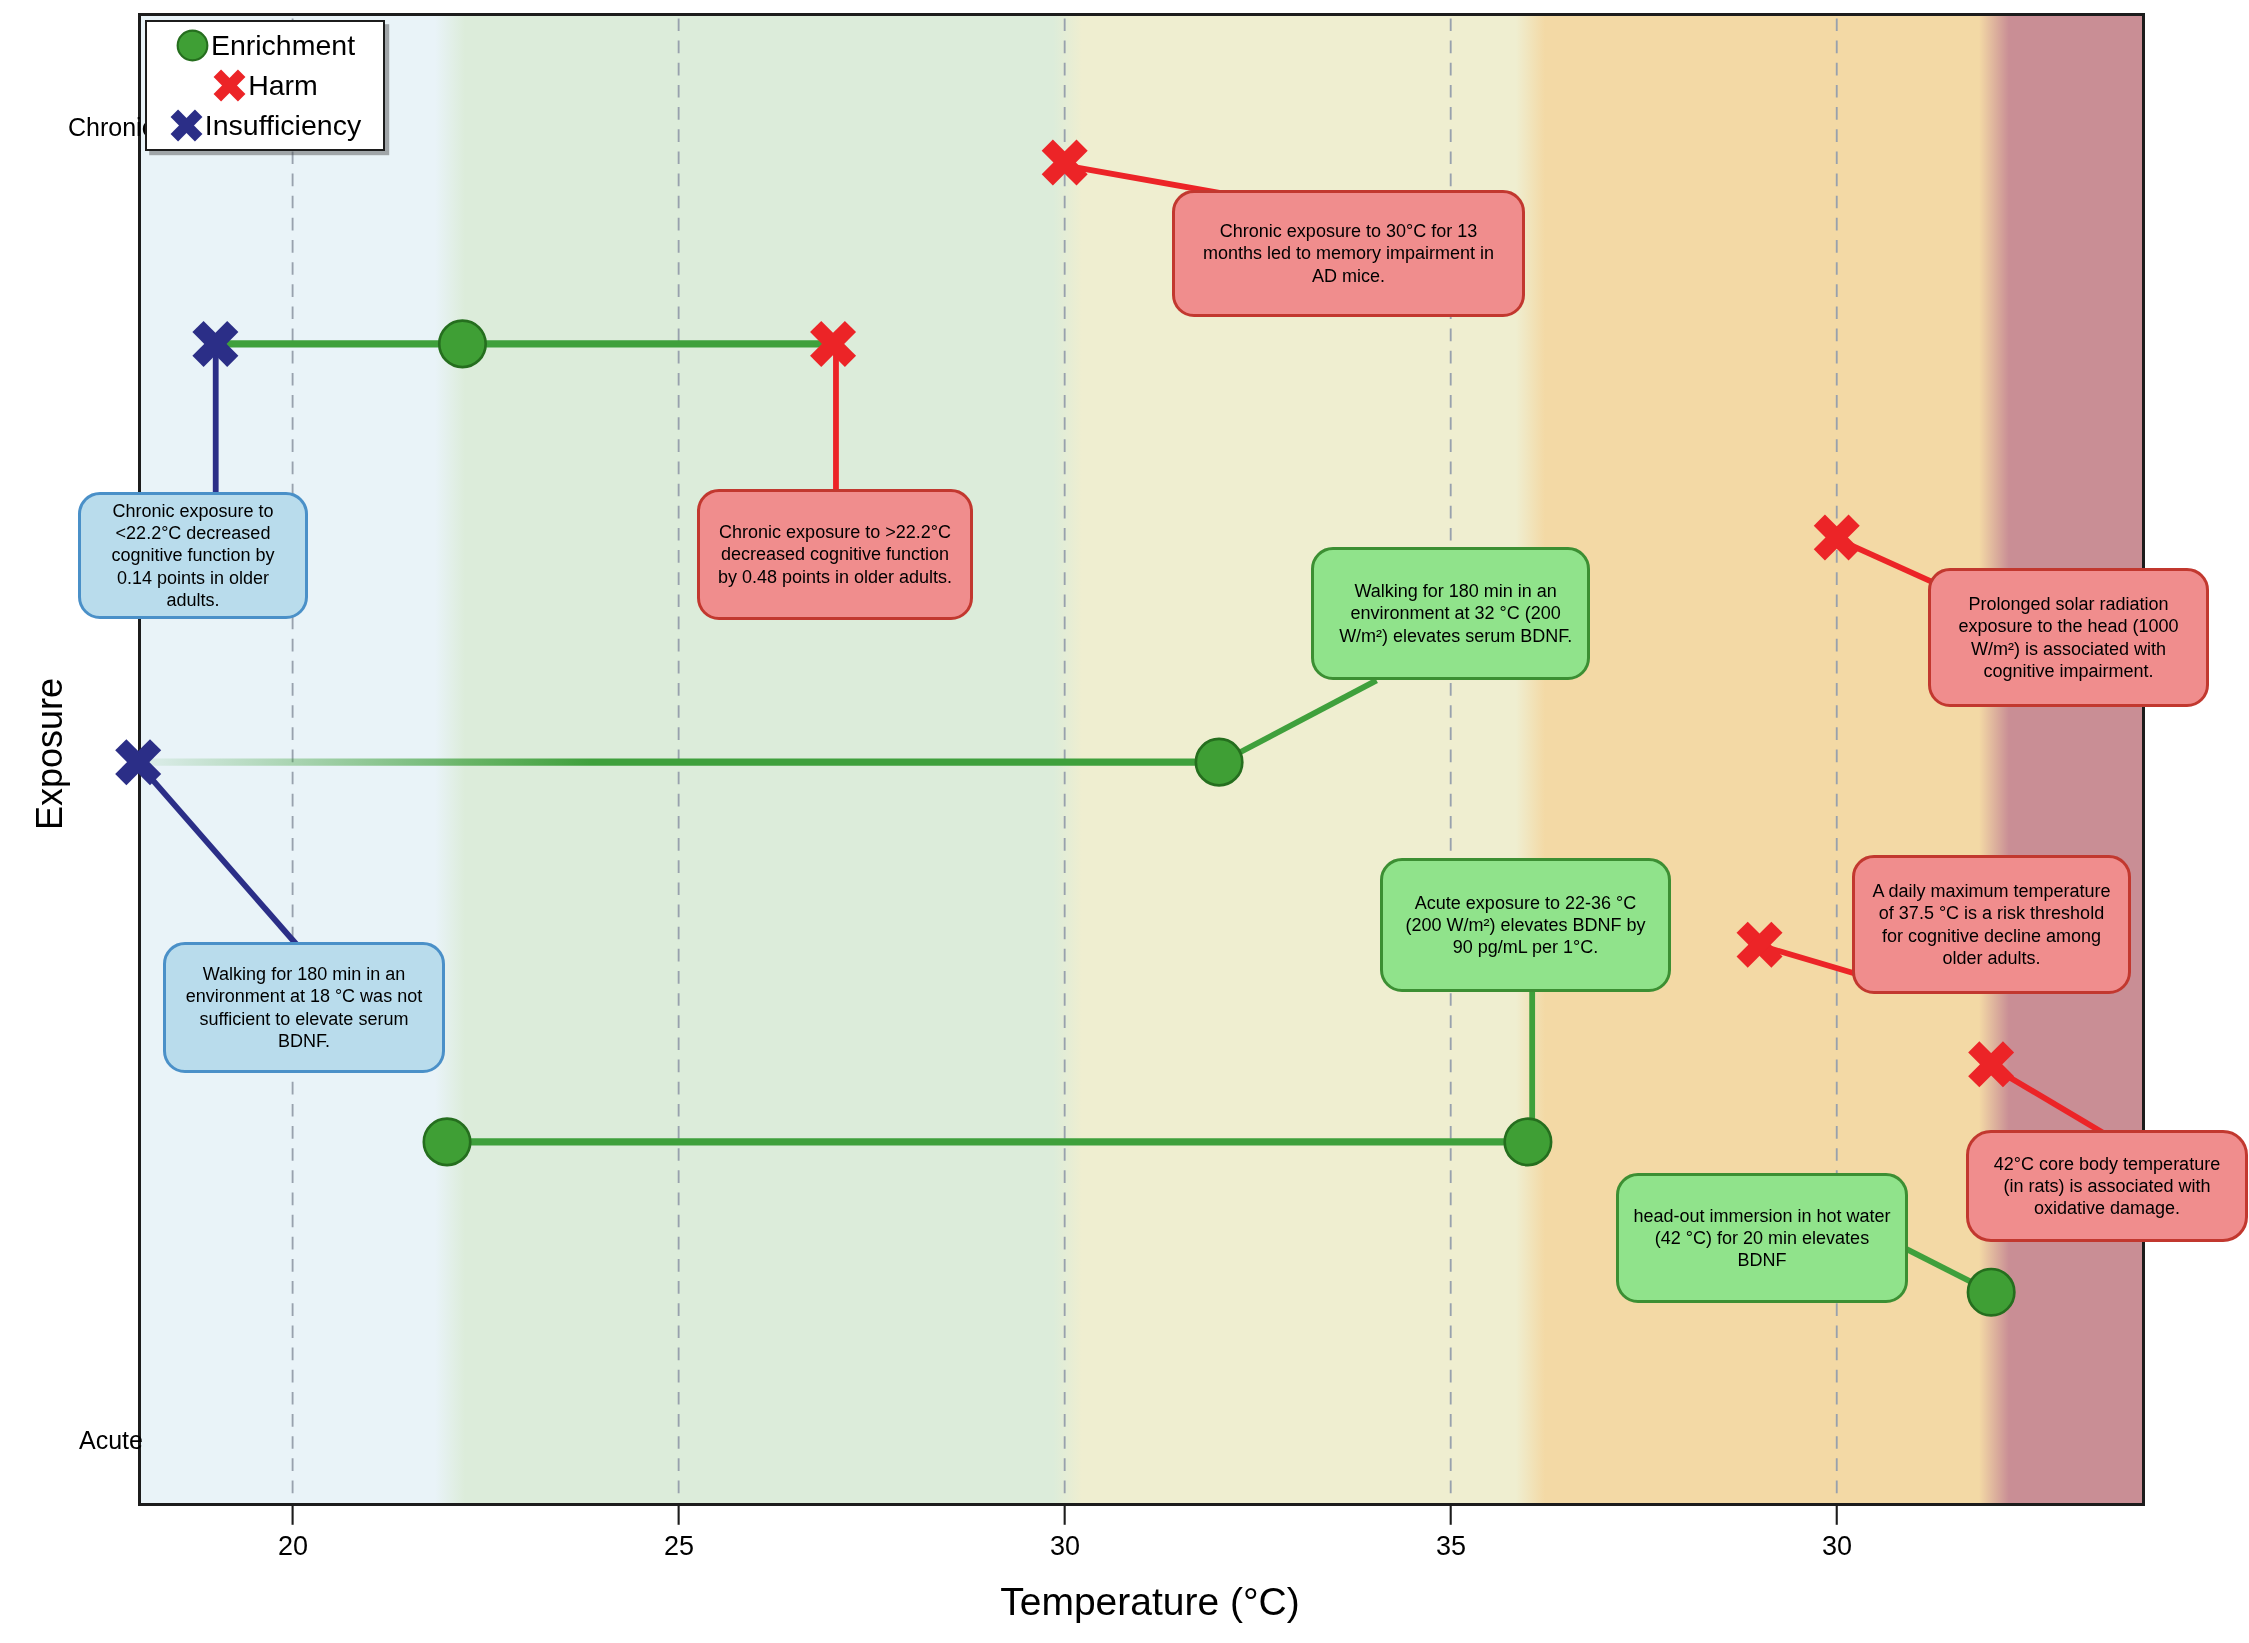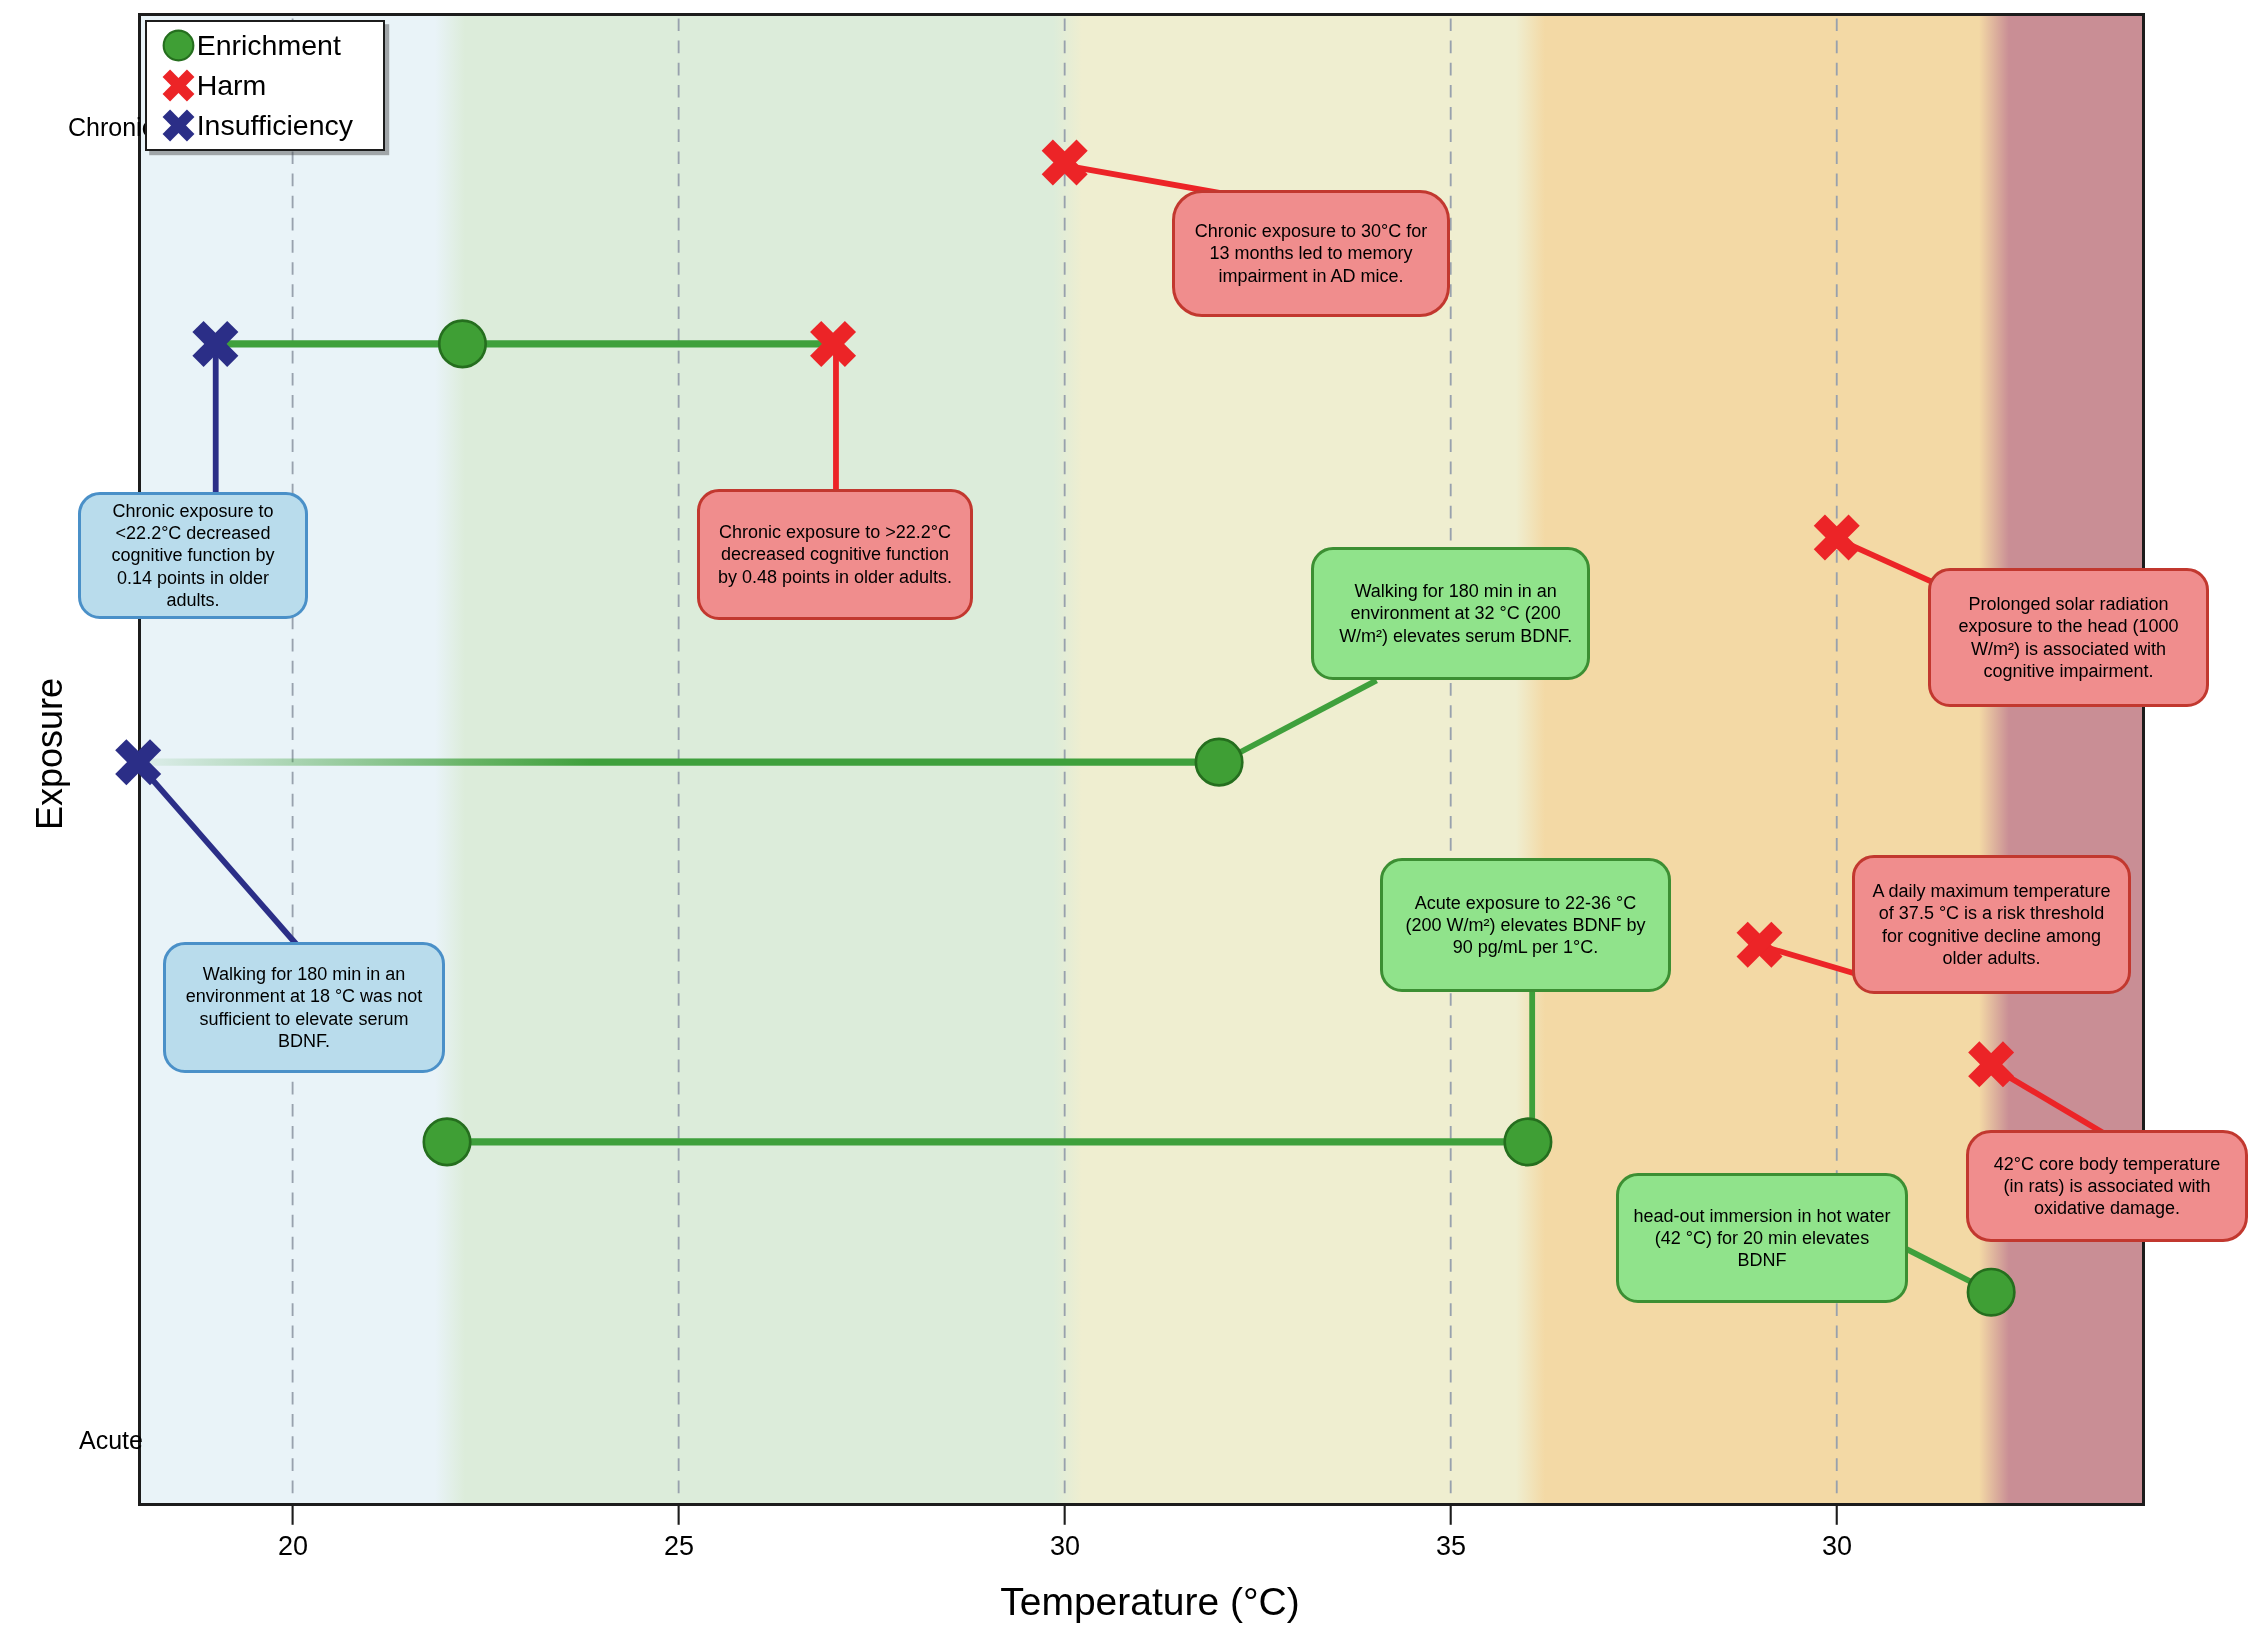--- a/index.html
+++ b/index.html
@@ -9,21 +9,21 @@
   #overlay{position:absolute;left:0;top:0;z-index:2;pointer-events:none;}
   .note{position:absolute;z-index:3;box-sizing:border-box;border-radius:22px;
         display:flex;align-items:center;justify-content:center;text-align:center;
         font-size:18px;line-height:1.24;padding:9.5px 13.7px;font-weight:400;}
   .note.harm{background:#f08d8d;border:3.2px solid #c2382f;}
   .note.enrichment{background:#90e38b;border:3.2px solid #3c8f33;}
   .note.insufficiency{background:#b9dcec;border:3.2px solid #4a90c8;}
   #legend{position:absolute;z-index:4;background:#ffffff;border:2.1px solid #1c1c1c;
           box-shadow:4.2px 4.2px 0 rgba(70,70,70,0.45);
           display:flex;flex-direction:column;justify-content:center;gap:5.3px;padding:9.5px 13.7px;box-sizing:border-box;}
-  .legend-row{display:flex;align-items:center;gap:1px;}
+  .legend-row{display:flex;align-items:center;gap:1px;justify-content:center;}
   .legend-row .lab{font-size:28.5px;}
   .axis-ticklabel{position:absolute;z-index:2;font-size:27px;transform:translateX(-50%);}
   #xlabel{position:absolute;z-index:2;font-size:39px;transform:translateX(-50%);}
   #ylabel{position:absolute;z-index:2;font-size:36px;transform:translate(-50%,-50%) rotate(-90deg);white-space:nowrap;}
   .ycat{position:absolute;z-index:2;font-size:25px;margin-left:48px;}
   #ycat-top{transform:translateY(-50%);}
   #ycat-bottom{transform:translateY(-50%);}
 </style>
 </head>
 <body>
@@ -128,21 +128,21 @@
   <div id="ycat-top" class="ycat" style="left: 20px; top: 127px;">Chronic</div>
   <div id="ycat-bottom" class="ycat" style="left: 31px; top: 1440px;">Acute</div>
   <div id="xlabel" style="left: 1150px; top: 1580px;">Temperature (°C)</div>
 <div class="axis-ticklabel" style="left: 293px; top: 1531px;">20</div>
     <div class="axis-ticklabel" style="left: 679px; top: 1531px;">25</div>
     <div class="axis-ticklabel" style="left: 1065px; top: 1531px;">30</div>
     <div class="axis-ticklabel" style="left: 1451px; top: 1531px;">35</div>
     <div class="axis-ticklabel" style="left: 1837px; top: 1531px;">30</div>
     <div class="note insufficiency" style="left: 78px; top: 492px; width: 230px; height: 127px;">Chronic exposure to &lt;22.2°C decreased cognitive function by 0.14 points in older adults.</div>
     <div class="note harm" style="left: 697px; top: 489px; width: 276px; height: 131px;">Chronic exposure to &gt;22.2°C decreased cognitive function by 0.48 points in older adults.</div>
-    <div class="note harm" style="left: 1172px; top: 190px; width: 278px; height: 127px; border-radius: 30px;">Chronic exposure to 30°C for 13 months led to memory impairment in AD mice.</div>
+    <div class="note harm" style="left: 1172px; top: 190px; width: 353px; height: 127px;">Chronic exposure to 30°C for 13 months led to memory impairment in AD mice.</div>
     <div class="note enrichment" style="left: 1311px; top: 547px; width: 279px; height: 133px; padding-left: 24px;">Walking for 180 min in an environment at 32 °C (200 W/m²) elevates serum BDNF.</div>
     <div class="note harm" style="left: 1928px; top: 568px; width: 281px; height: 139px;">Prolonged solar radiation exposure to the head (1000 W/m²) is associated with cognitive impairment.</div>
     <div class="note insufficiency" style="left: 163px; top: 942px; width: 282px; height: 131px;">Walking for 180 min in an environment at 18 °C was not sufficient to elevate serum BDNF.</div>
     <div class="note enrichment" style="left: 1380px; top: 858px; width: 291px; height: 134px;">Acute exposure to 22-36 °C (200 W/m²) elevates BDNF by 90 pg/mL per 1°C.</div>
     <div class="note harm" style="left: 1852px; top: 855px; width: 279px; height: 139px;">A daily maximum temperature of 37.5 °C is a risk threshold for cognitive decline among older adults.</div>
     <div class="note harm" style="left: 1966px; top: 1130px; width: 282px; height: 112px; border-radius: 25px;">42°C core body temperature (in rats) is associated with oxidative damage.</div>
     <div class="note enrichment" style="left: 1616px; top: 1173px; width: 292px; height: 130px;">head-out immersion in hot water (42 °C) for 20 min elevates BDNF</div>
   </div>
 
 

